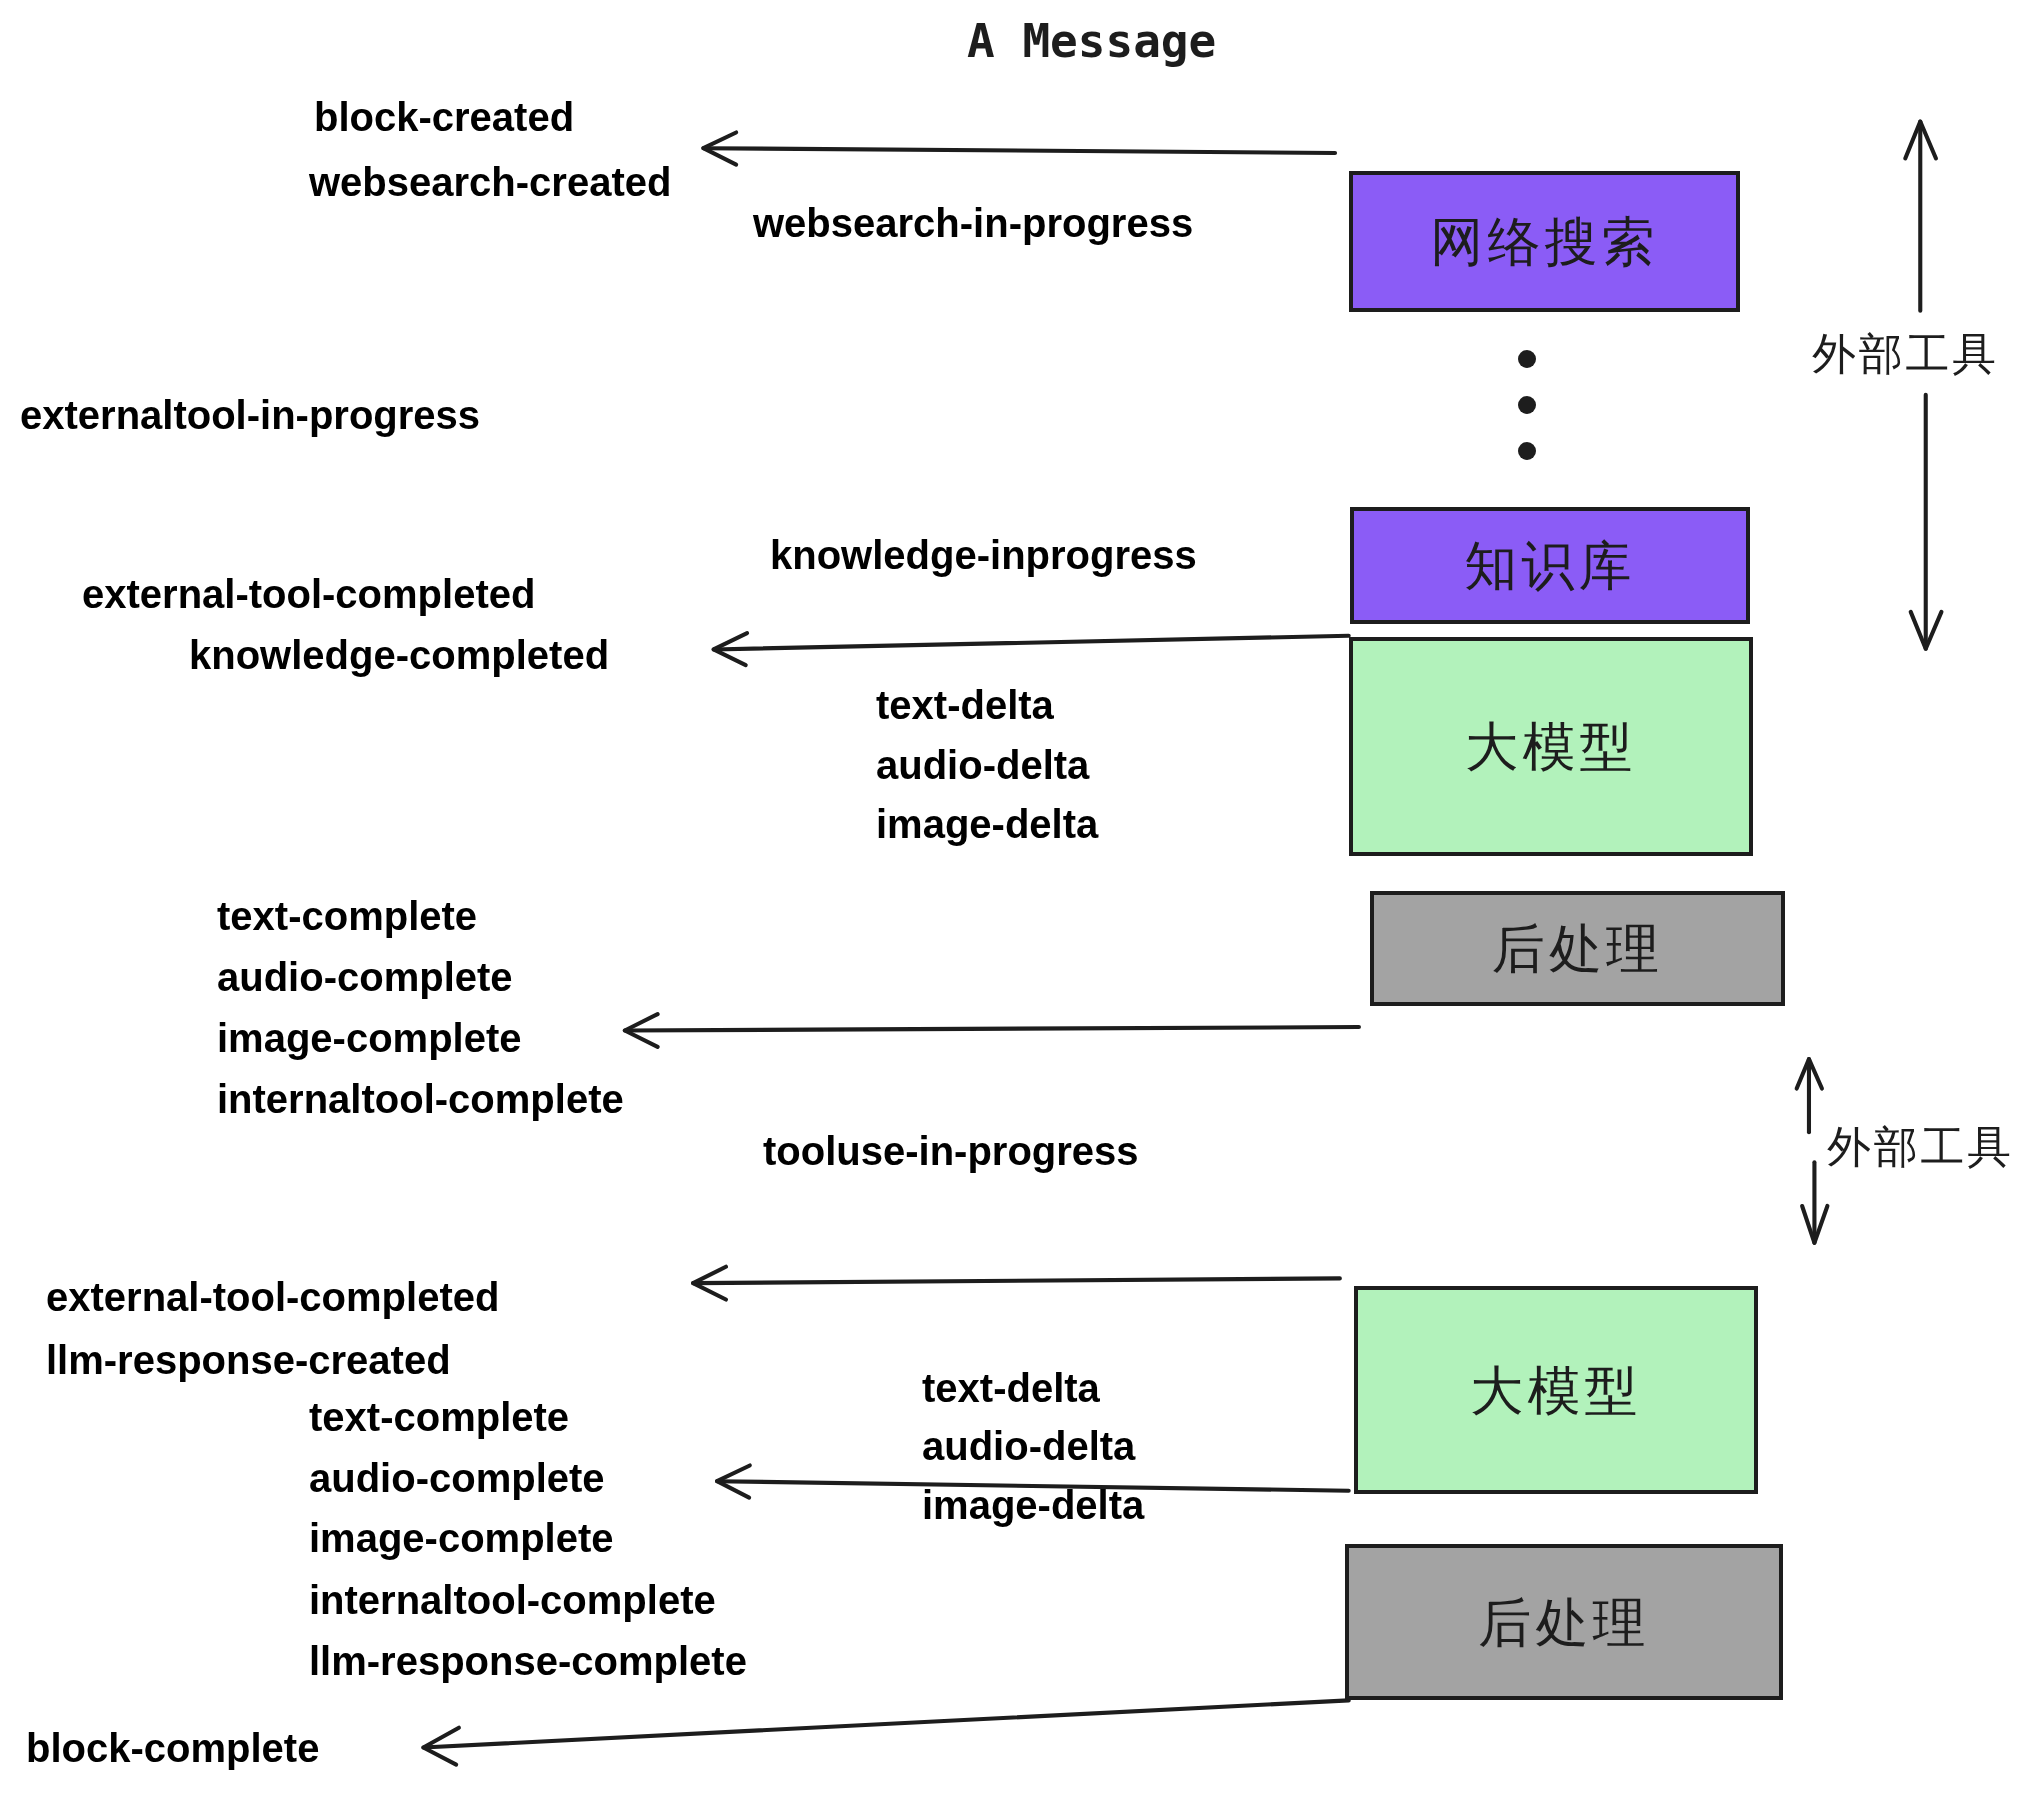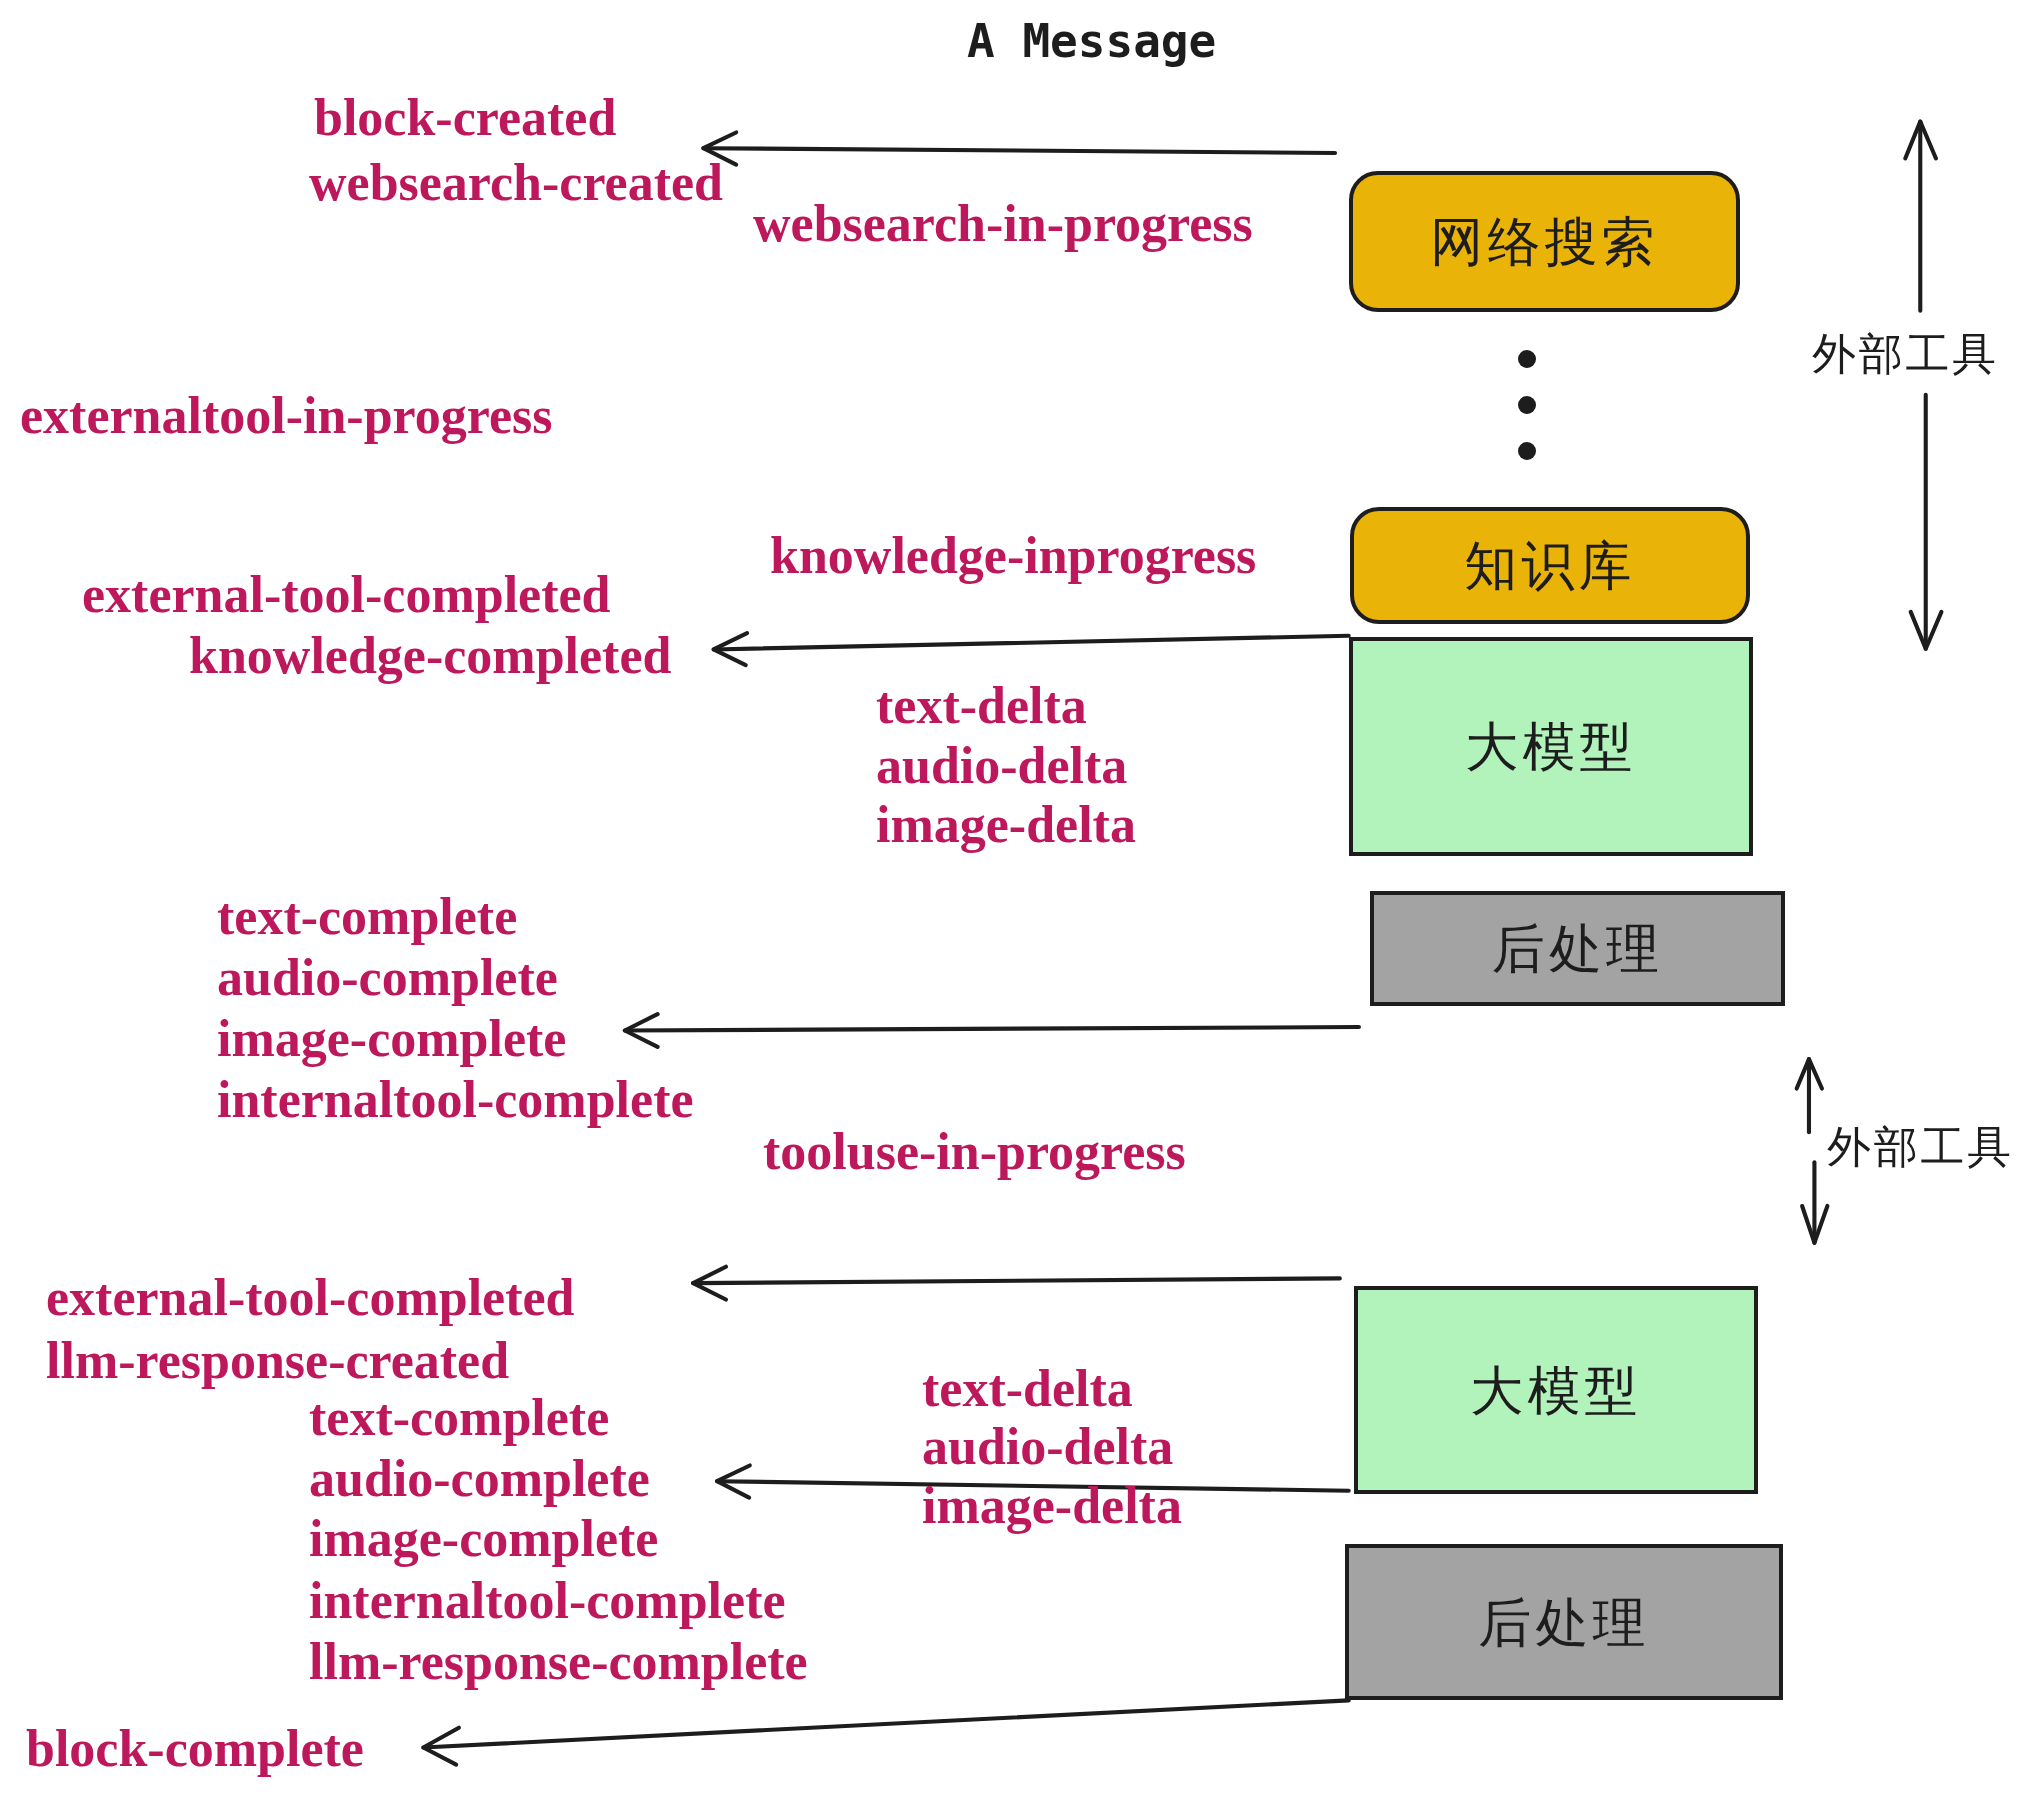--- a/index.html
+++ b/index.html
@@ -15,26 +15,26 @@
     position:absolute;
     font-family:"DejaVu Sans Mono","Liberation Mono",monospace;
     font-weight:bold;
     font-size:46px;
     line-height:55px;
     white-space:nowrap;
     text-align:right;
   }
   .ev{
     position:absolute;
-    font-family:Liberation Serif, serif;
+    font-family:Liberation Sans, sans-serif;
     font-weight:bold;
-    font-size:52px;
+    font-size:40px;
     line-height:55px;
     white-space:nowrap;
-    color:#be185d;
+    color:#000000;
   }
   .box{
     position:absolute;
     border:4.8px solid #1d1d1d;
     box-sizing:border-box;
     display:flex;
     align-items:center;
     justify-content:center;
   }
   .box .lbl{
@@ -43,21 +43,21 @@
     color:#1d1d1d;
     letter-spacing:4.1px;
   }
   .box .lbl-mono{
     font-family:"DejaVu Sans Mono","Liberation Mono",monospace;
     font-weight:bold;
     font-size:49px;
     line-height:1;
     color:#1d1d1d;
   }
-  .pink{background:#eab308;border-radius:29px;}
+  .pink{background:#8b5cf6;}
   .green{background:#b2f2bb;}
   .yellow{background:#fae88f;}
   .white{background:#a3a3a3;}
   .side-label{
     position:absolute;
     font-size:44px;
     line-height:55px;
     white-space:nowrap;
     color:#1d1d1d;
     letter-spacing:2.7px;

